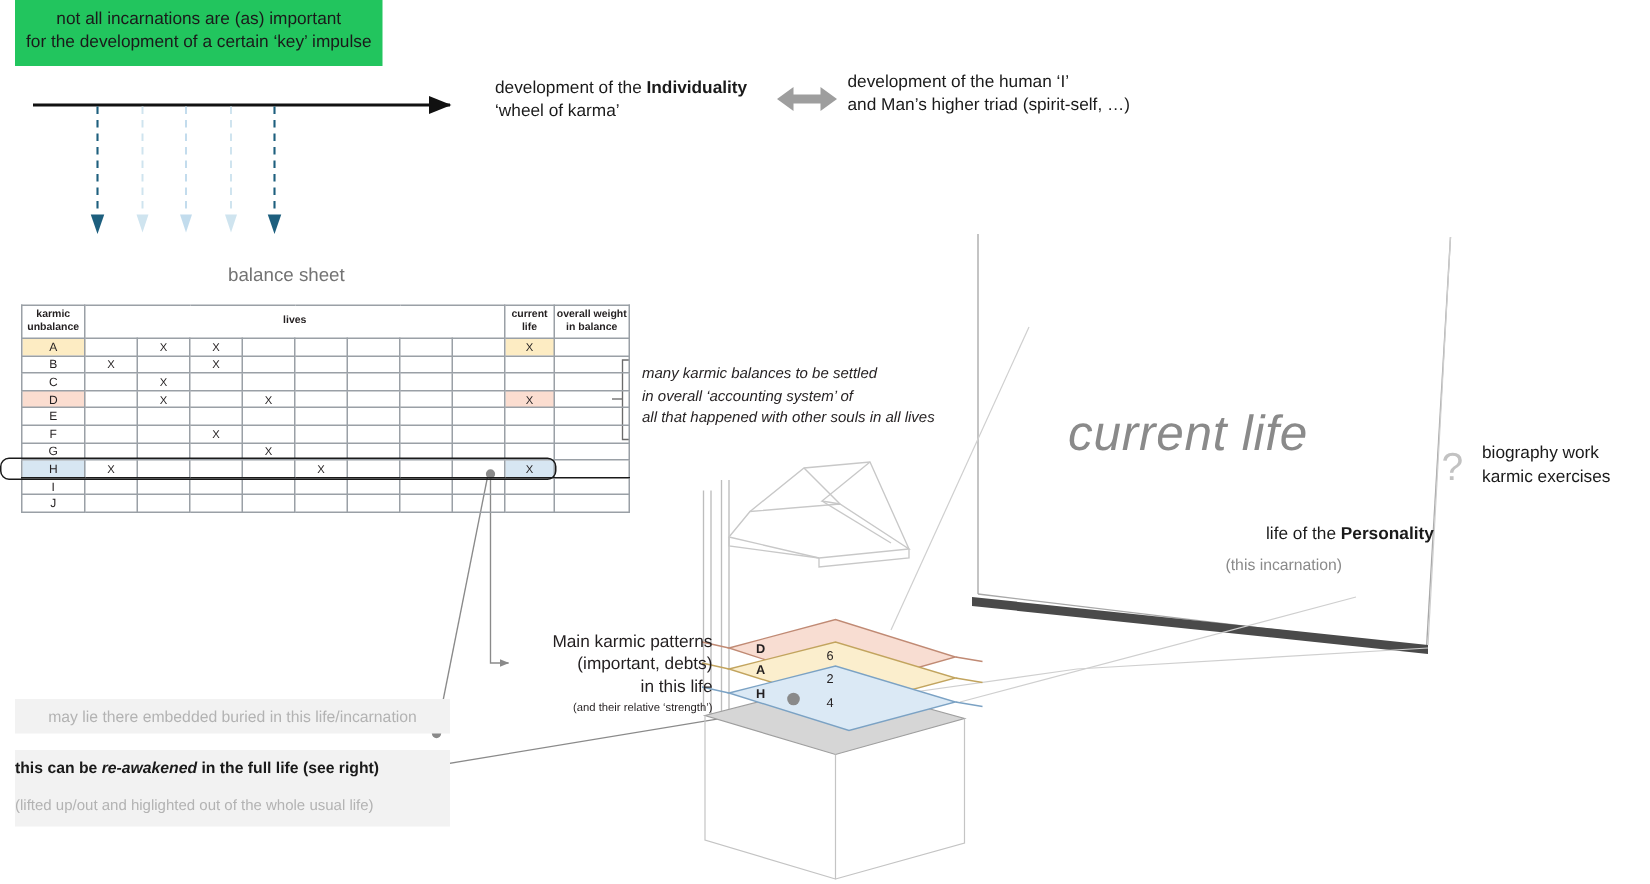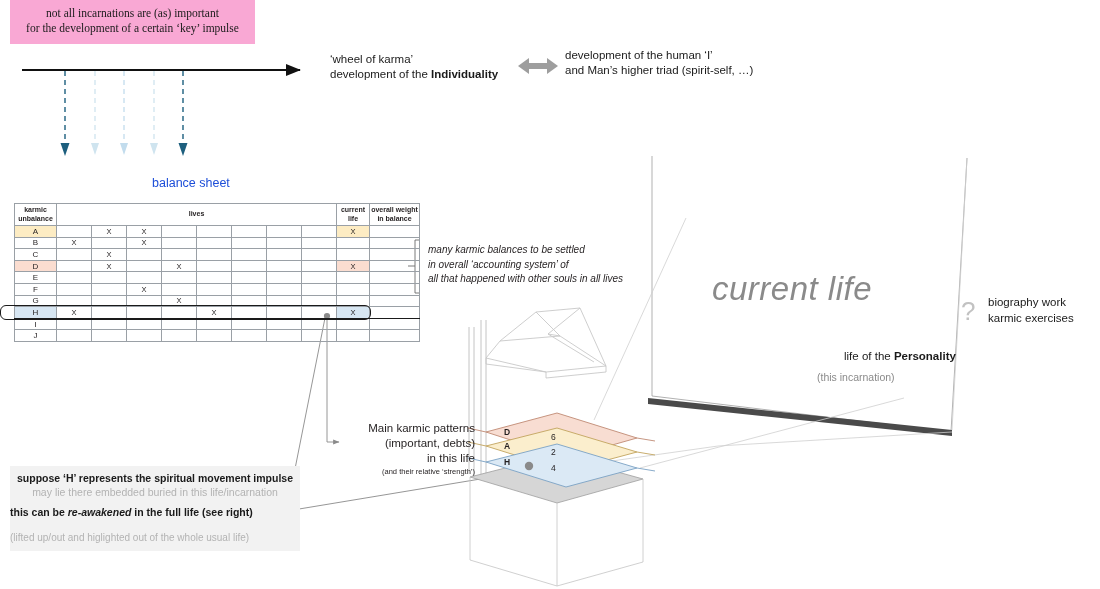--- a/index.html
+++ b/index.html
@@ -10,36 +10,35 @@
     color:#231f20;
     position:relative;
     overflow:hidden;
   }
   .abs{position:absolute;}
   svg.layer{position:absolute;left:0;top:0;width:1100px;height:589px;pointer-events:none;}
 
   
   #note-box{
     left:10px;top:0px;width:245px;
-    background:#f9a8d4;
+    background:#22c55e;
     padding:6px 0 8px 0;
     text-align:center;
     font-size:11.5px;line-height:15px;
     color:#1a1a1a;
-    font-family:Liberation Serif, serif;
   }
 
   
   .hdr{font-size:11.5px;line-height:15px;color:#1a1a1a;}
   #dev-indiv{left:330px;top:52px;width:230px;}
   #dev-human{left:565px;top:48px;width:280px;}
   .b{font-weight:bold;}
 
   
-  #bs-title{left:152px;top:176px;font-size:12.5px;color:#1d4ed8;}
+  #bs-title{left:152px;top:176px;font-size:12.5px;color:#737373;}
   #table-wrap{left:14px;top:203px;}
   table.bs{border-collapse:collapse;font-size:7.5px;color:#231f20;}
   table.bs td,table.bs th{
     border:0.8px solid #9aa0a6;
     text-align:center;vertical-align:middle;
     padding:0;font-weight:normal;
   }
   table.bs th{font-weight:bold;font-size:7px;line-height:8.5px;}
   .col-lbl{width:41px;}
   .col-life{width:34px;}
@@ -207,24 +206,24 @@
     <line x1="967" y1="158" x2="952" y2="430"></line>
   </g>
 </svg>
 
 <div class="abs" id="note-box">
   <div>not all incarnations are (as) important</div>
   <div>for the development of a certain ‘key’ impulse</div>
 </div>
 
 <div class="abs hdr" id="dev-indiv">
-  <div>‘wheel of karma’</div>
   <div>
     <span>development  of the </span><span class="b">Individuality</span>
   </div>
+  <div>‘wheel of karma’</div>
 </div>
 
 <div class="abs hdr" id="dev-human">
   <div>development  of the human ‘I’</div>
   <div>and Man’s higher triad (spirit-self, …)</div>
 </div>
 
 <div class="abs" id="bs-title">balance sheet</div>
 
 <div class="abs" id="table-wrap" style="position: absolute;">
@@ -380,21 +379,20 @@
 </div>
 
 <div class="abs" id="mkp">
   <div>Main karmic patterns</div>
   <div>(important, debts)</div>
   <div>in this life</div>
   <div class="small">(and their relative ‘strength’)</div>
 </div>
 
 <div class="abs" id="bl1">
-  <div class="l1">suppose ‘H’ represents the spiritual movement impulse</div>
   <div class="l2">may lie there embedded buried in this life/incarnation</div>
 </div>
 
 <div class="abs" id="bl2">
   <div class="l1">
     <span>this can be </span><span class="ital">re-awakened</span><span> in the full life (see right)</span>
   </div>
   <div class="l2">(lifted up/out and higlighted out of the whole usual life)</div>
 </div>
 

